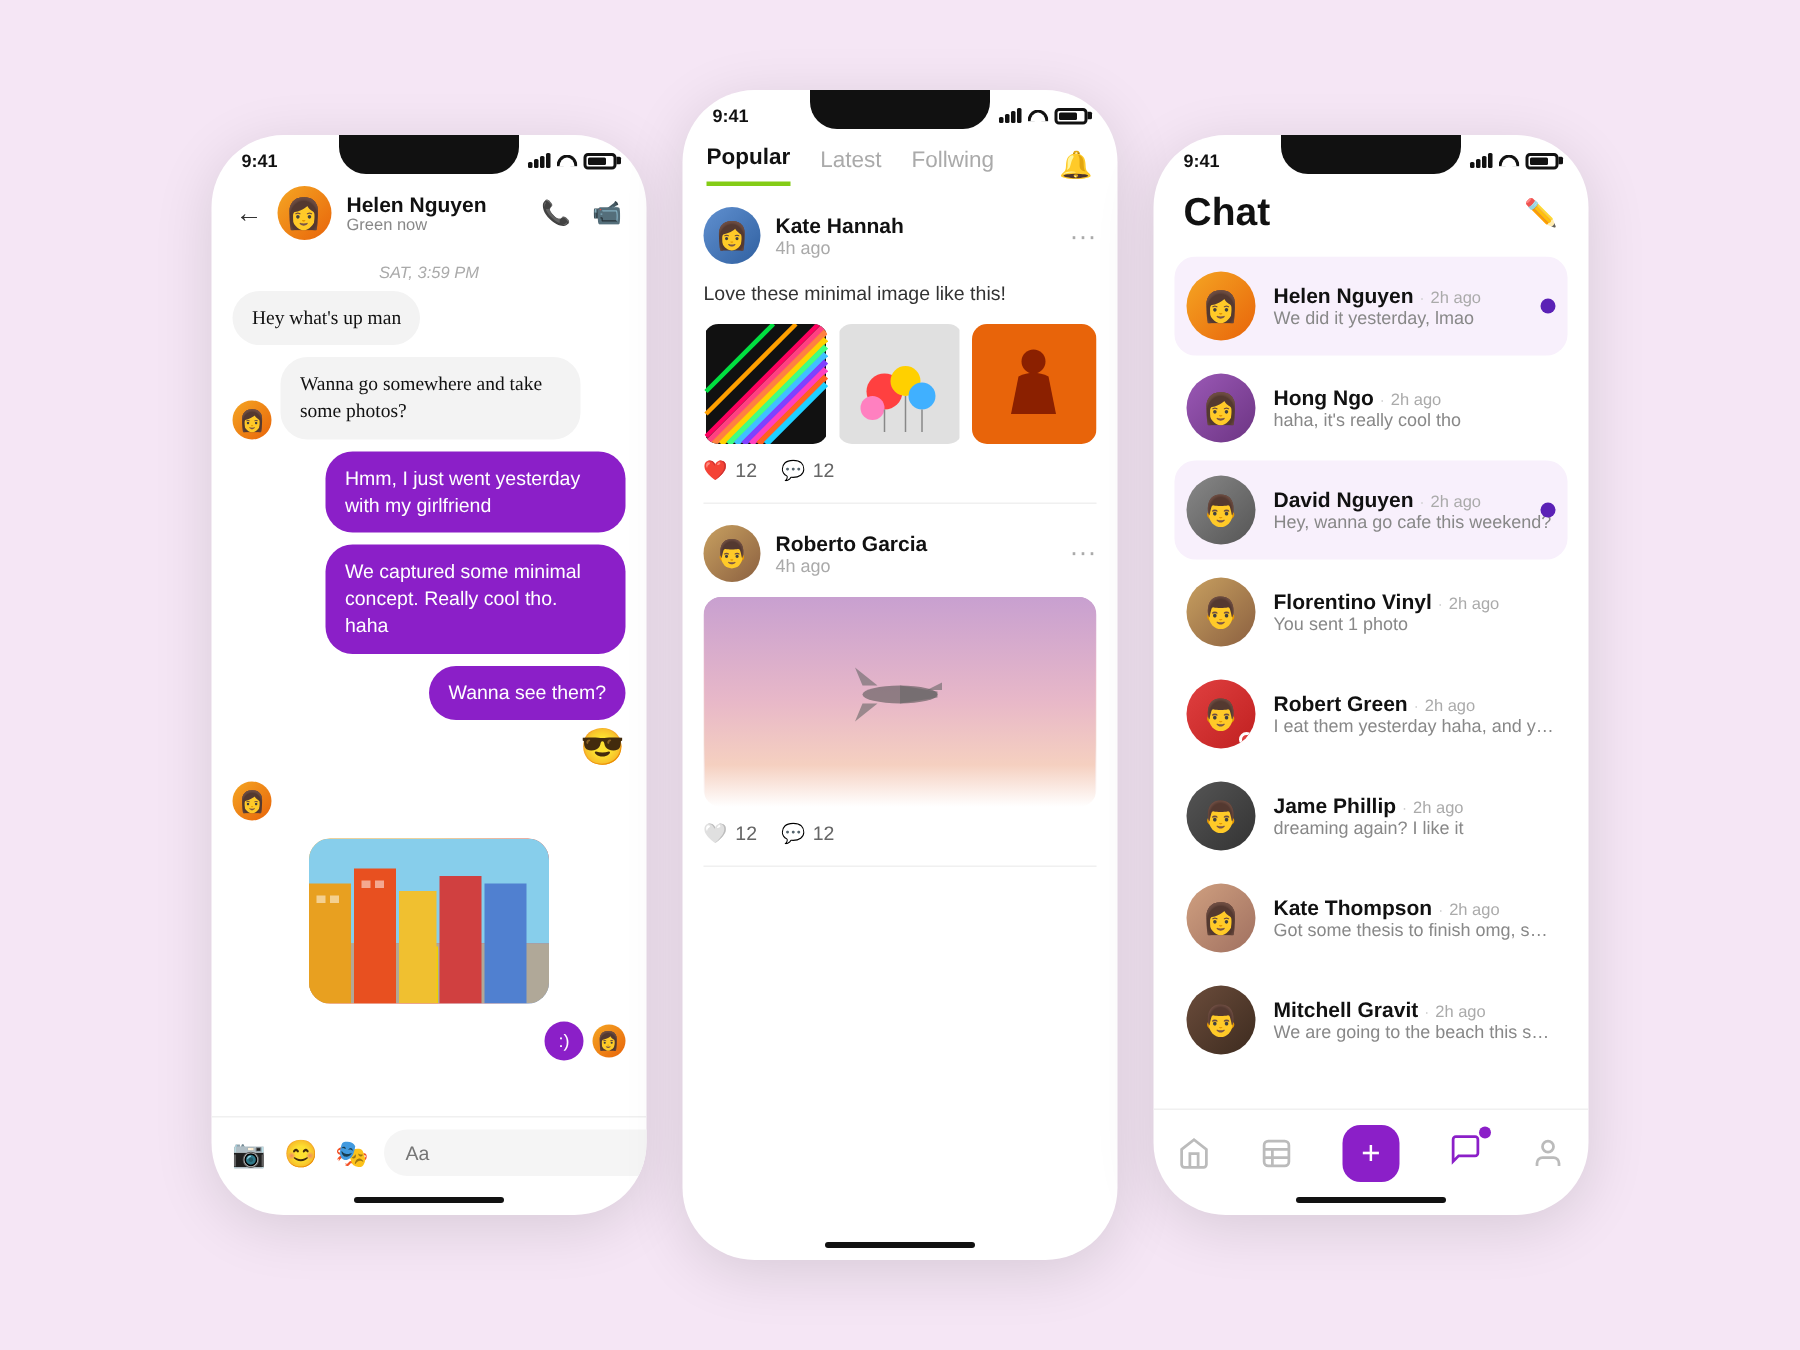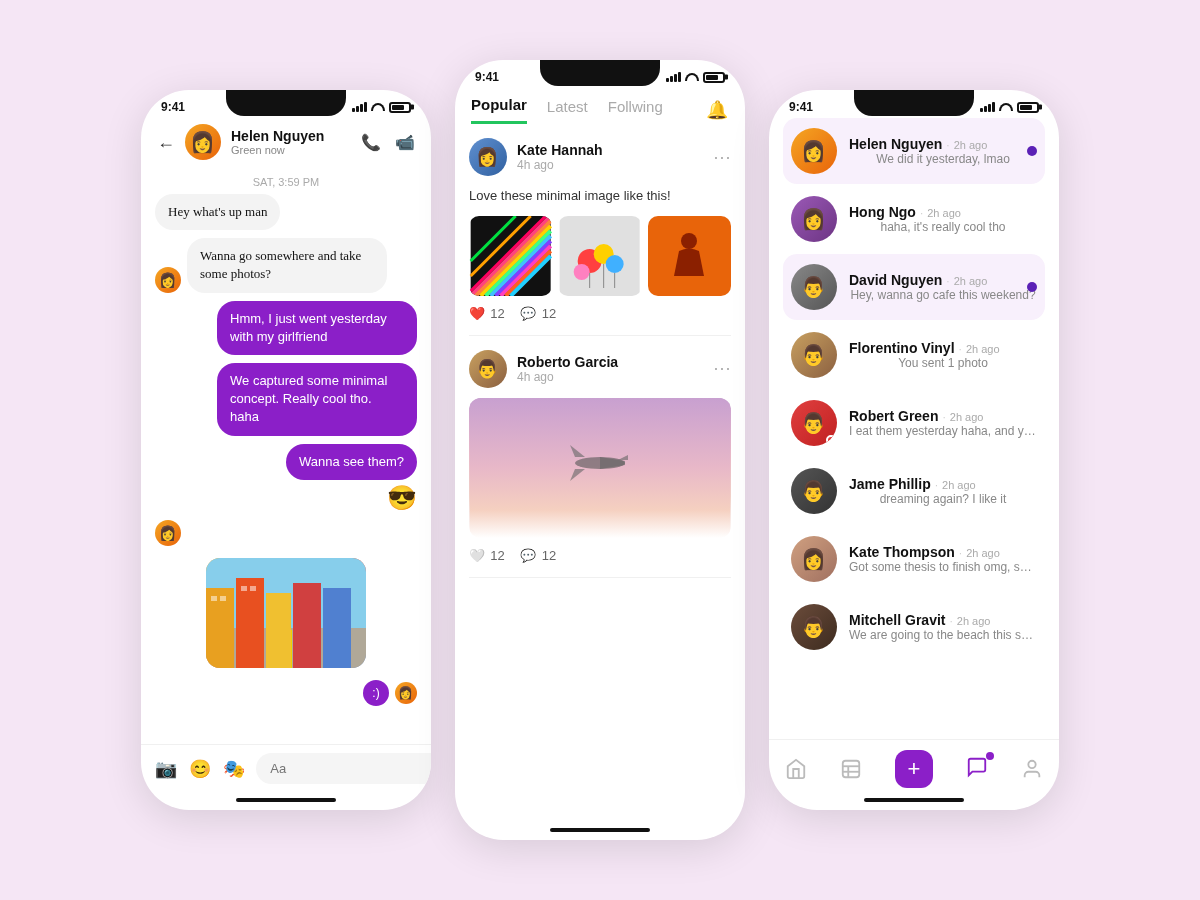--- a/index.html
+++ b/index.html
@@ -157,20 +157,21 @@
     .chat-user-name { font-size: 14px; font-weight: 600; color: #111; }
     .chat-user-status { font-size: 11px; color: #888; }
     .chat-actions { display: flex; gap: 14px; color: #555; font-size: 16px; }
 
     .chat-date {
       text-align: center;
       font-size: 11px;
       color: #aaa;
       margin: 6px 0;
       flex-shrink: 0;
+      font-style: italic;
     }
 
     .chat-messages {
       flex: 1;
       overflow: hidden;
       padding: 0 14px;
       display: flex;
       flex-direction: column;
       gap: 8px;
     }
@@ -271,21 +272,21 @@
     }
     .feed-tab {
       font-size: 15px;
       color: #aaa;
       padding-bottom: 8px;
       cursor: pointer;
     }
     .feed-tab.active {
       color: #111;
       font-weight: 700;
-      border-bottom: 3px solid #22c55e;
+      border-bottom: 3px solid #84cc16;
     }
     .notif-icon {
       margin-left: auto;
       font-size: 18px;
       color: #555;
     }
 
     .feed-content {
       flex: 1;
       overflow: hidden;
@@ -420,21 +421,20 @@
       font-size: 14px;
       font-weight: 700;
       color: #111;
     }
     .chat-list-preview {
       font-size: 12px;
       color: #888;
       white-space: nowrap;
       overflow: hidden;
       text-overflow: ellipsis;
-      text-align: center;
     }
     .chat-list-time {
       font-size: 11px;
       color: #aaa;
     }
     .unread-dot {
       width: 10px;
       height: 10px;
       background: #5b21b6;
       border-radius: 50%;
@@ -773,20 +773,24 @@
           <span></span>
           <span></span>
       </div>
       <div class="wifi"></div>
       <div class="battery">
         <div class="battery-fill"></div>
       </div>
     </div>
   </div>
 
+  <div class="chat-list-header">
+    <span class="chat-list-title">Chat</span>
+    <span class="edit-icon">✏️</span>
+  </div>
 
   <div class="chat-list">
 
     <div class="chat-list-item active">
       <div class="chat-list-avatar av-orange">
         <div class="face">👩</div>
       </div>
       <div class="chat-list-info">
         <div class="chat-list-name-time">
           <span class="chat-list-name">Helen Nguyen</span>

